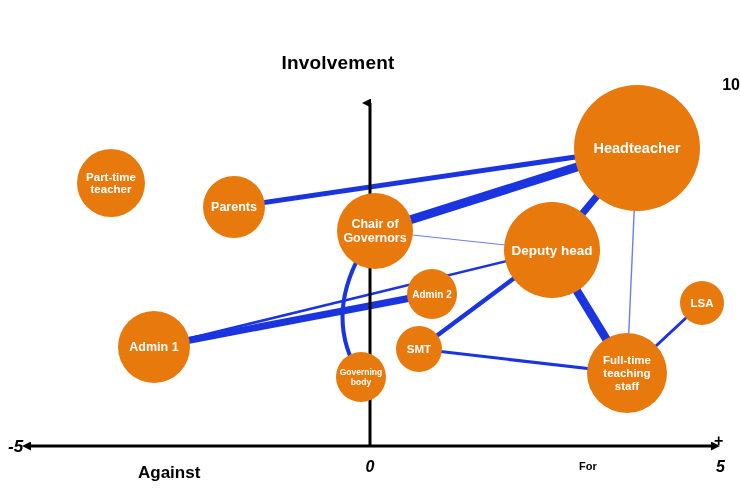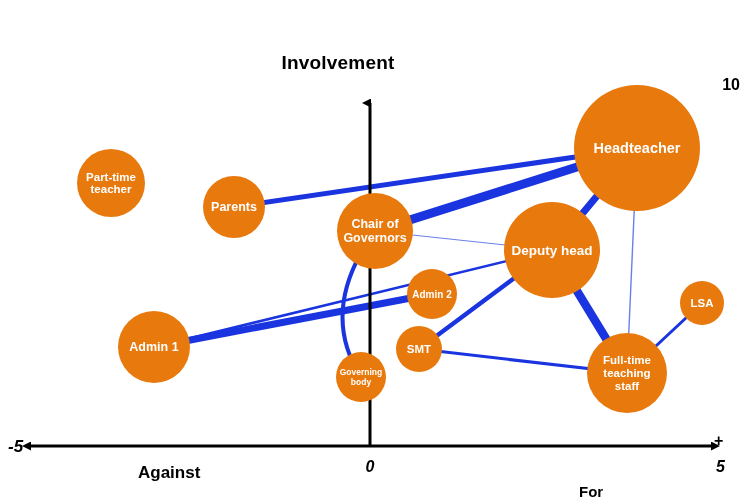--- a/index.html
+++ b/index.html
@@ -80,22 +80,22 @@
     font-style: italic;
   }
   #axis-label-against {
     left: 126px;
     top: 463px;
     font-size: 17px;
     margin-left: 12px;
   }
   #axis-label-for {
     left: 579px;
-    top: 483px;
-    font-size: 15px;
+    top: 460px;
+    font-size: 11px;
   }
   
   #canvas {
     position: absolute;
     left: 0;
     top: 0;
     width: 740px;
     height: 501px;
   }
   .node-label {

